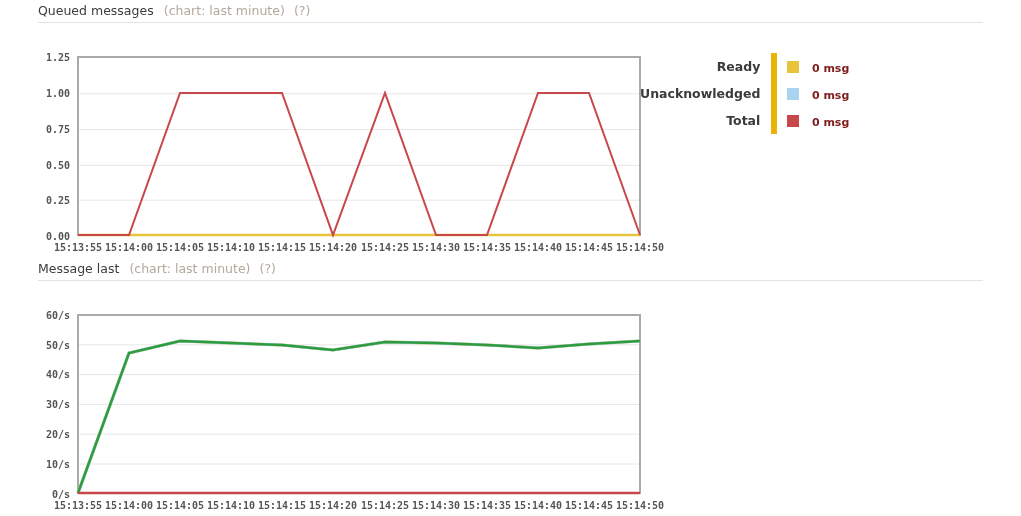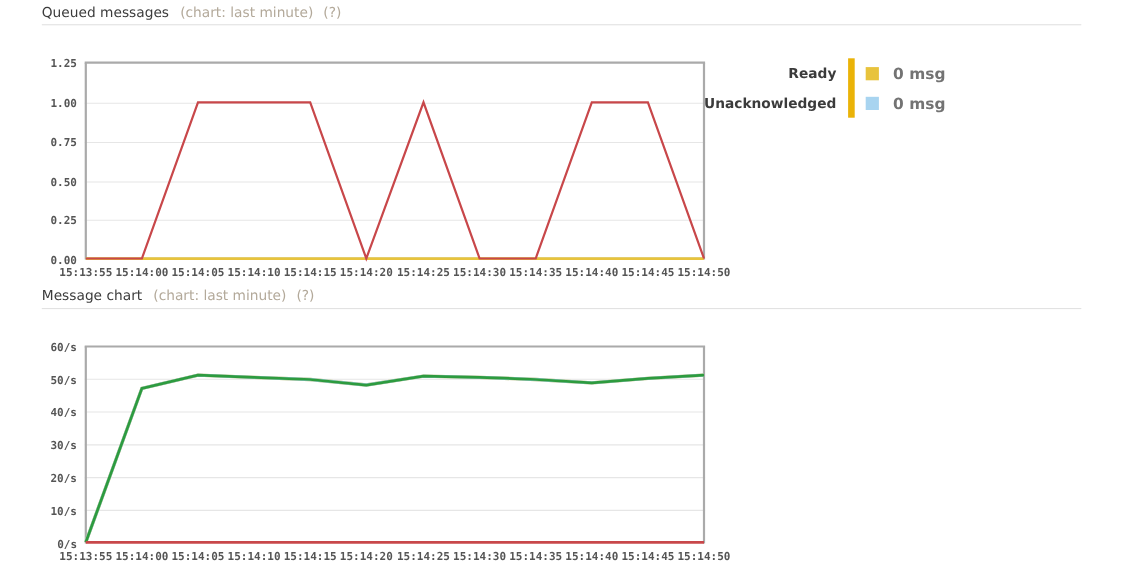--- a/index.html
+++ b/index.html
@@ -109,22 +109,22 @@
   }
   .swatch {
     display: inline-block;
     width: 12px;
     height: 12px;
     vertical-align: -1px;
     margin-right: 7px;
   }
   .legend-value {
     display: inline-block;
-    font-size: 14px;
-    color: #737373;
+    font-size: 11px;
+    color: #7f1d1d;
     vertical-align: baseline;
   }
 
   text.axis-label {
     font-family: "DejaVu Sans Mono", "Liberation Mono", monospace;
     font-size: 10px;
     fill: #555555;
   }
 </style>
 </head>
@@ -201,30 +201,37 @@
                 <span class="legend-value">0 msg</span>
               </td>
             </tr>
             <tr class="legend-row">
               <td class="legend-label">Unacknowledged</td>
               <td class="legend-val-cell">
                 <span class="swatch" style="background:#a8d4f0"></span>
                 <span class="legend-value">0 msg</span>
               </td>
             </tr>
+            <tr class="legend-row">
+              <td class="legend-label">Total</td>
+              <td class="legend-val-cell">
+                <span class="swatch" style="background:#c8474a"></span>
+                <span class="legend-value">0 msg</span>
+              </td>
+            </tr>
           </tbody>
         </table>
       </div>
     </div>
   </div>
 
   <div class="section section-2">
 
     <div class="section-header">
-      <span class="section-title">Message chart</span>
+      <span class="section-title">Message last</span>
       <span class="section-sub">(chart: last minute)</span>
       <span class="help-link">(?)</span>
     </div>
 
     <div class="chart-block">
       <div class="chart-area">
         <svg class="chart-svg" width="700" height="230" viewBox="0 0 700 230">
           <rect x="77" y="34" width="564" height="179" fill="#ffffff"></rect>
           <g stroke="#e6e6e6" stroke-width="1">
             <line x1="77" y1="63.8" x2="641" y2="63.8"></line>

